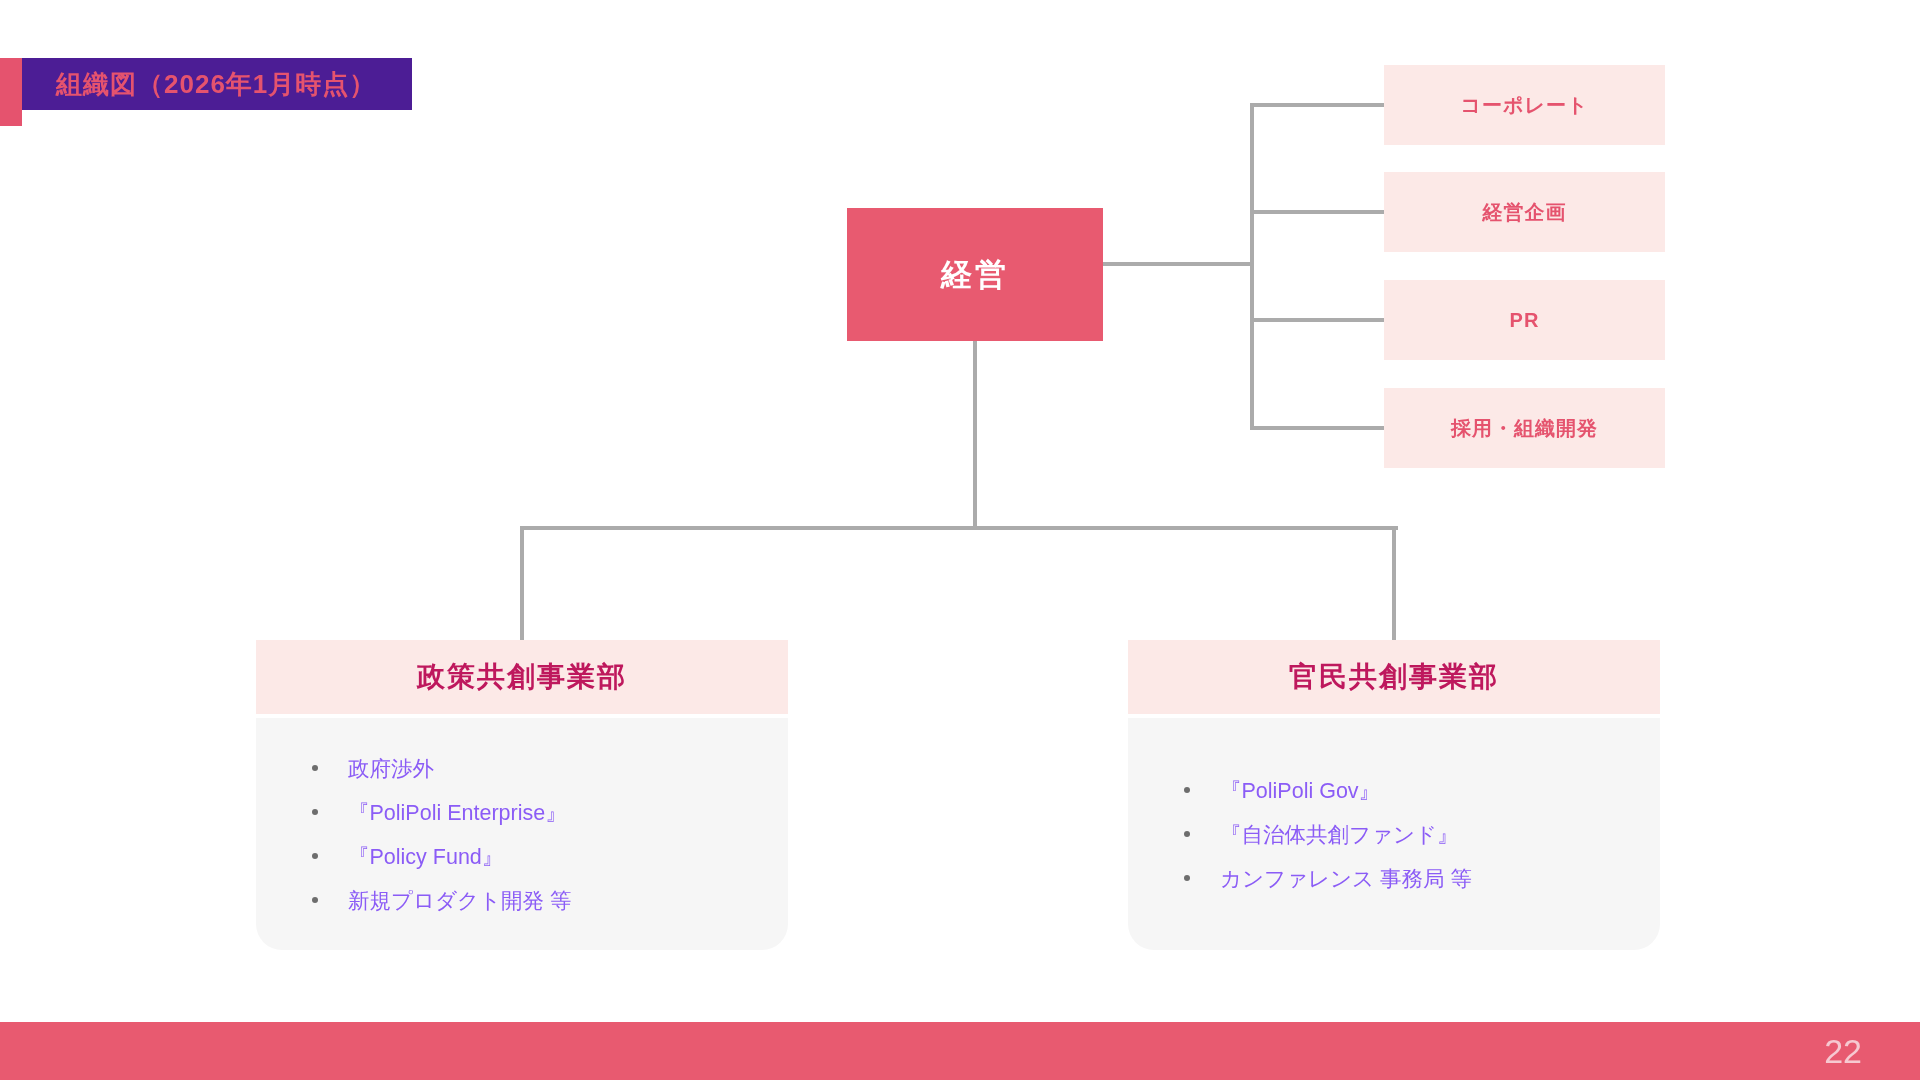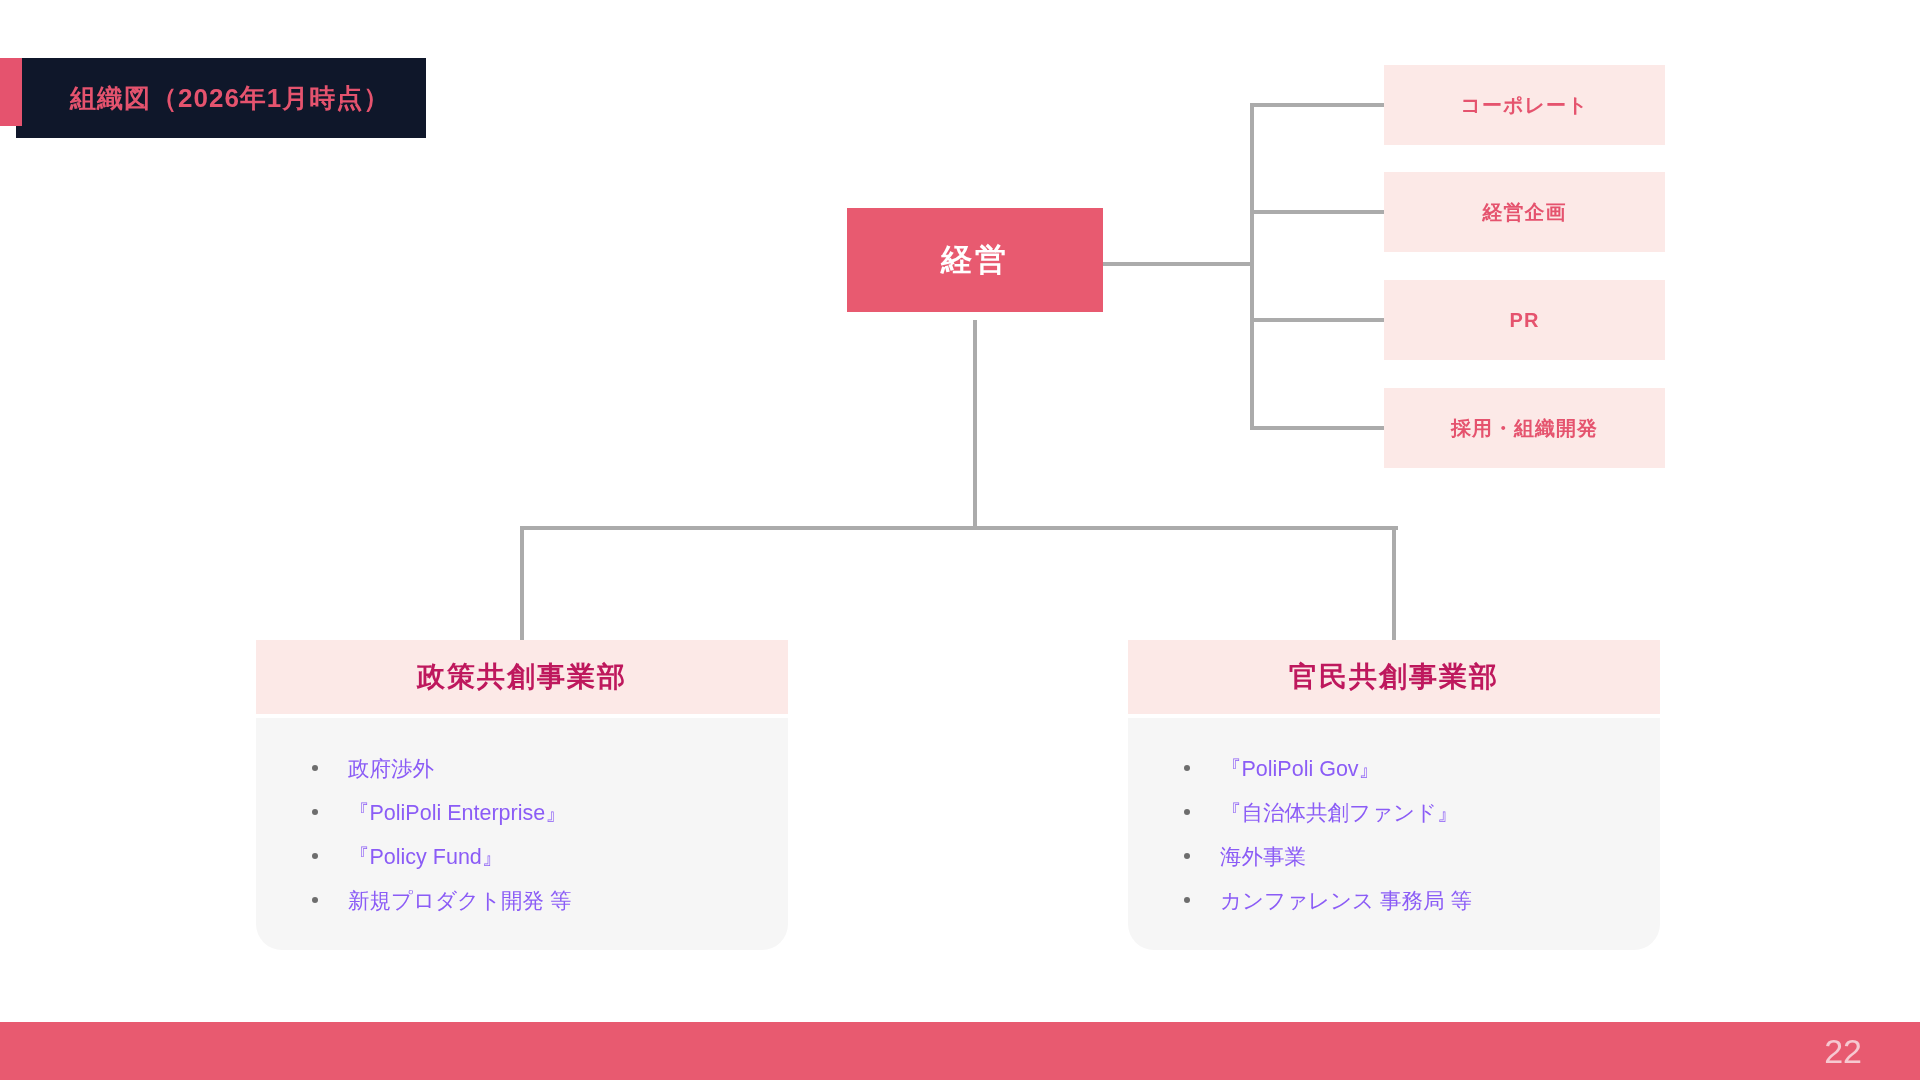--- a/index.html
+++ b/index.html
@@ -7,37 +7,37 @@
   body {
     font-family: "Liberation Sans", "DejaVu Sans", sans-serif;
     background: #ffffff;
     position: relative;
     overflow: hidden;
   }
   .abs { position: absolute; }
 
   
   .title-banner {
-    left: 16px; top: 58px; width: 410px; height: 80px;
-    background: #0f172a;
+    left: 2px; top: 58px; width: 410px; height: 52px;
+    background: #4c1d95;
     display: flex; align-items: center;
   }
   .title-accent {
     left: 0; top: 58px; width: 22px; height: 68px;
     background: #E5536E;
   }
   .title-text {
     padding-left: 54px;
     color: #E5536E; font-size: 26px; font-weight: 700;
     letter-spacing: 1px;
   }
 
   
   .root-box {
-    left: 847px; top: 208px; width: 256px; height: 104px;
+    left: 847px; top: 208px; width: 256px; height: 133px;
     background: #E85A70;
     display: flex; align-items: center; justify-content: center;
     color: #ffffff; font-size: 31px; font-weight: 700;
     letter-spacing: 3px;
   }
 
   
   .staff-box {
     left: 1384px; width: 281px; height: 80px;
     background: #FCE9E7;
@@ -170,23 +170,19 @@
   <div class="dept-item">
     <span class="bullet-dot"></span>
     <span>『PoliPoli Gov』</span>
   </div>
   <div class="dept-item">
     <span class="bullet-dot"></span>
     <span>『自治体共創ファンド』</span>
   </div>
   <div class="dept-item">
     <span class="bullet-dot"></span>
-    <span>海外事業</span>
-  </div>
-  <div class="dept-item">
-    <span class="bullet-dot"></span>
     <span>カンファレンス 事務局 等</span>
   </div>
 </div>
 
 <div class="abs footer-bar">
   <span class="footer-page">22</span>
 </div>
 
 </body></html>

